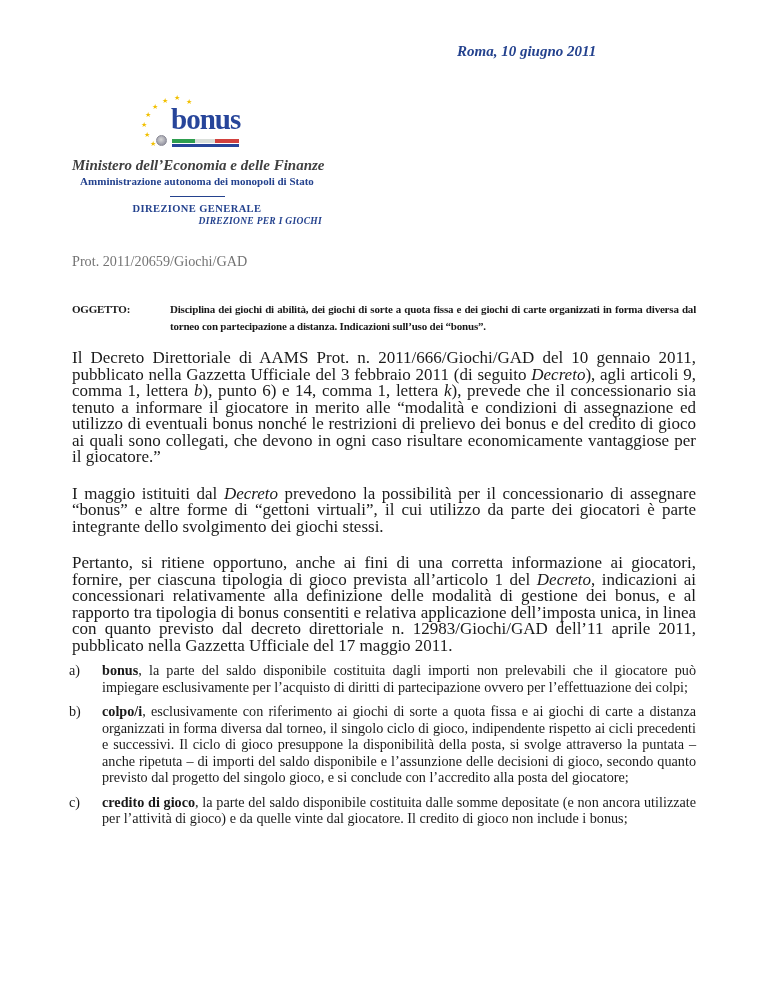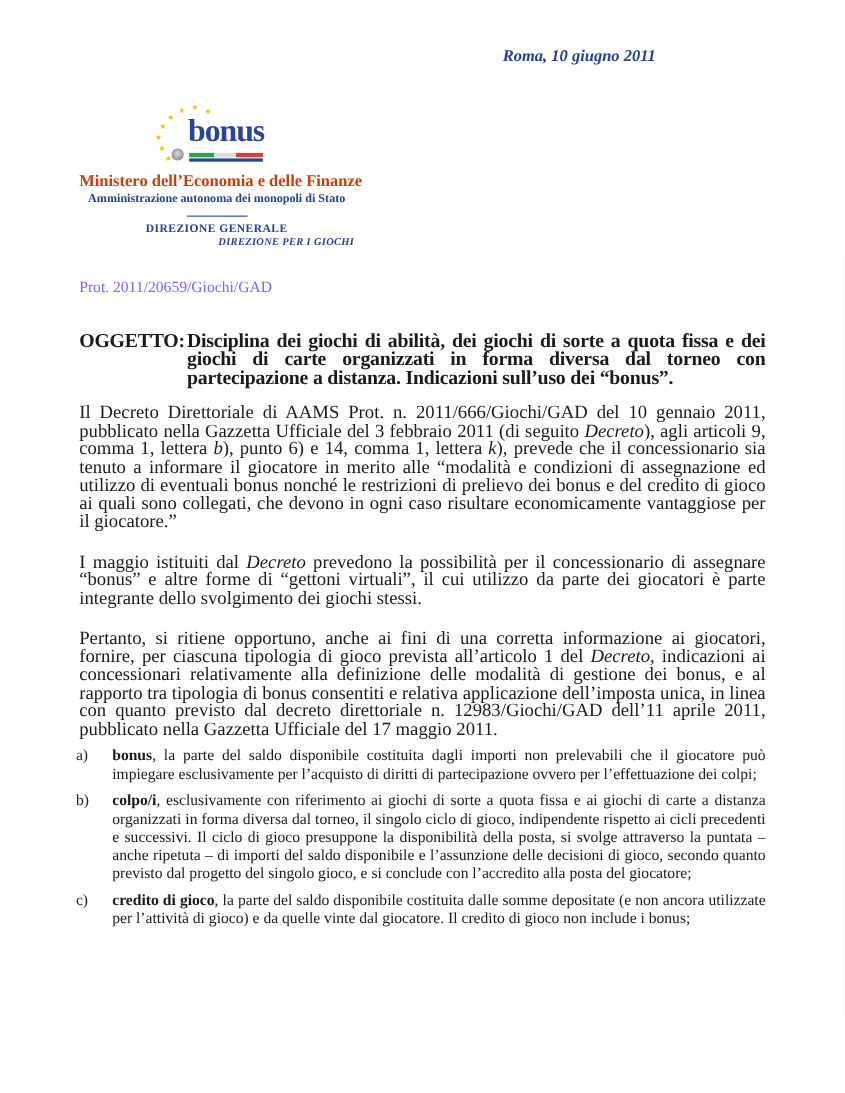--- a/index.html
+++ b/index.html
@@ -36,33 +36,33 @@
   .emblem{
     position:absolute;left:15px;top:40px;width:9px;height:9px;border-radius:50%;
     background:radial-gradient(circle at 45% 40%, #d8d8d8 0%, #9a9aa6 70%, #7d7d8a 100%);
     border:0.5px solid #8a8a96;
   }
   .tricolor{
     position:absolute;left:31px;top:44px;width:67px;height:4px;
     background:linear-gradient(to right,#2e9e4f 0 34%,#d9ded9 34% 64%,#d2413e 64% 100%);
   }
   .bluebar{position:absolute;left:31px;top:49px;width:67px;height:3px;background:#27459a;}
-  .ministry1{margin-top:8px;font-size:15px;font-weight:bold;color:#c2410c;white-space:nowrap;}
+  .ministry1{margin-top:8px;font-size:15px;font-style:italic;font-weight:bold;color:#404040;white-space:nowrap;}
   .ministry2{margin-top:1px;font-size:11px;font-weight:bold;color:#24428e;white-space:nowrap;}
   .lh-divider{width:55px;margin:9px auto 6px;border-top:1.5px solid #24428e;}
   .dir1{font-size:10.5px;font-weight:bold;letter-spacing:.4px;color:#24428e;}
   .dir2{margin-top:2px;font-size:9.5px;font-weight:bold;font-style:italic;letter-spacing:.3px;color:#24428e;text-align:right;}
   .dateline{
     position:absolute;left:385px;top:43px;
     font-size:15px;font-weight:bold;font-style:italic;color:#24428e;
   }
   
-  .prot{margin-top:8px;font-size:14.2px;color:#8b5cf6;}
+  .prot{margin-top:8px;font-size:14.2px;color:#737373;}
   .subject{position:relative;margin-top:31px;padding-left:98px;
-    font-size:18px;font-weight:bold;line-height:17px;text-align:justify;letter-spacing:-0.2px;}
+    font-size:11px;font-weight:bold;line-height:17px;text-align:justify;letter-spacing:-0.2px;}
   .subject-label{position:absolute;left:0;top:0;}
   .section-title{margin-top:27px;font-size:14.2px;font-weight:bold;}
   .sec-num{display:inline-block;width:38px;}
   .body-par{margin:20px 0 0;font-size:17px;line-height:16.5px;text-align:justify;}
   .body-par.first{margin-top:15px;}
   .intro{margin-top:10px;text-align:left;}
   .def{position:relative;margin-top:8px;padding-left:30px;
     font-size:14.2px;line-height:16.5px;text-align:justify;}
   .def-letter{position:absolute;left:-3px;top:0;}
   .it{font-style:italic;}

